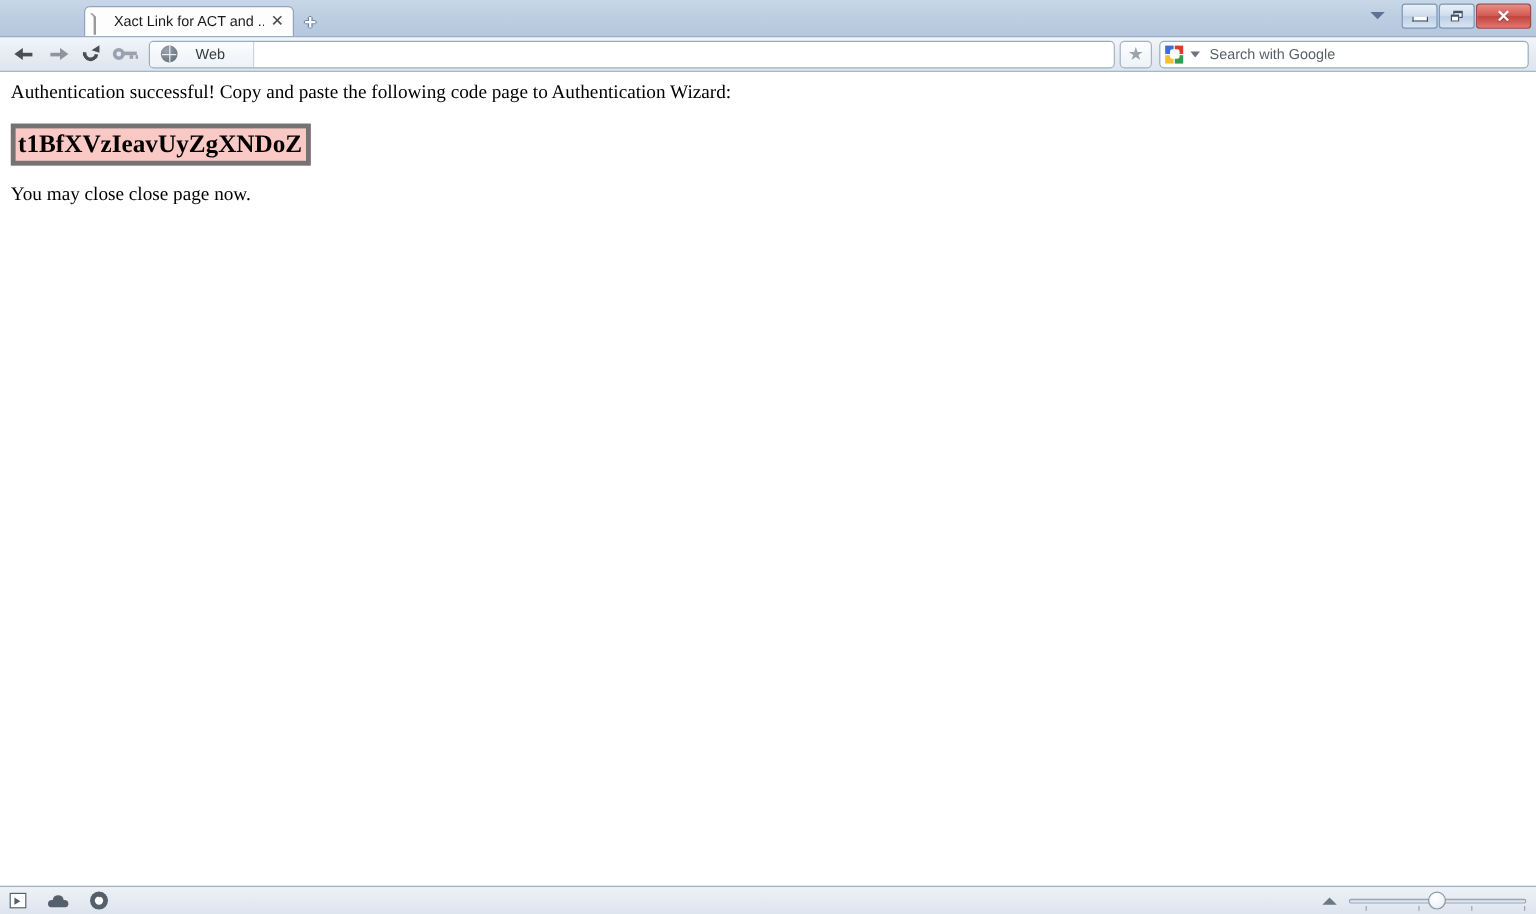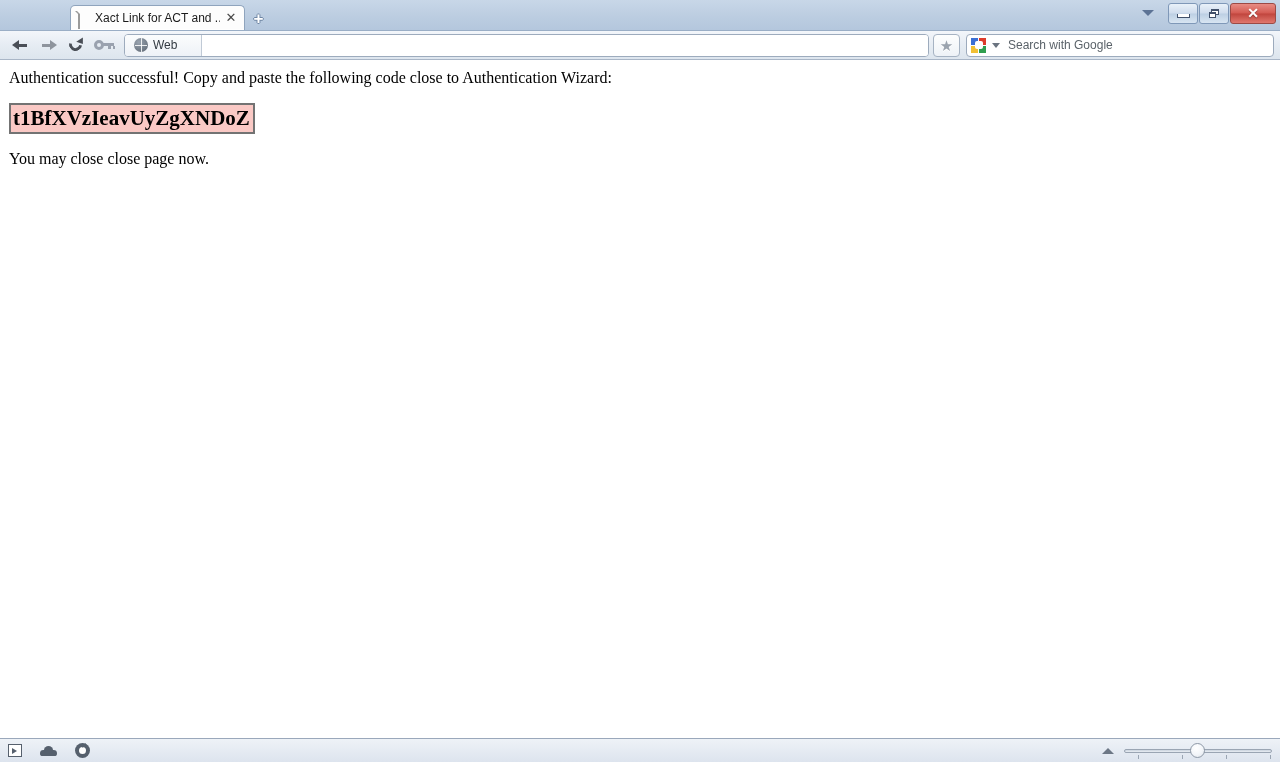--- a/index.html
+++ b/index.html
@@ -308,21 +308,21 @@
     margin-right: 4px;
     border: 1px solid #9dabbd;
     border-radius: 4px;
     background: #ffffff;
     overflow: hidden;
     box-sizing: border-box;
   }
   .searchscope {
     display: flex;
     align-items: center;
-    gap: 5px;
+    gap: 15px;
     padding: 0 24px 0 9px;
     background: linear-gradient(to bottom, #fbfcfd 0%, #eef2f7 100%);
     border-right: 1px solid #c0cad6;
     flex: 0 0 auto;
   }
   .globe-ico {
     width: 14px; height: 14px;
     border-radius: 50%;
     background: radial-gradient(circle at 35% 30%, #9aa4b0 0%, #6d7783 70%, #59636f 100%);
     position: relative;
@@ -438,21 +438,21 @@
   .page-line {
     font-family: "Liberation Serif", serif;
     font-size: 16px;
     color: #000000;
     line-height: 19px;
   }
   .line-1 { margin: 0 0 16px 0; }
   .code-box {
     display: inline-block;
     background: #fac9c5;
-    border: 2px solid #737373;
+    border: 4px solid #737373;
     padding: 1px 3px 2px 2px;
     font-family: "Liberation Serif", serif;
     font-size: 21px;
     font-weight: bold;
     line-height: 24px;
     color: #000000;
     letter-spacing: 0px;
   }
   .line-3 { margin: 15px 0 0 0; }
 
@@ -660,21 +660,21 @@
           <i class="g-yellow"></i>
           <i class="g-green"></i>
           <i class="g-mid"></i>
       </span>
       <span class="caret-sm"></span>
       <input class="searchinput" type="text" value="" placeholder="Search with Google" style="">
     </div>
   </div>
 
   <div class="content">
-    <p class="page-line line-1">Authentication successful! Copy and paste the following code close to Authentication Wizard:</p>
+    <p class="page-line line-1">Authentication successful! Copy and paste the following code page to Authentication Wizard:</p>
     <div class="code-box">t1BfXVzIeavUyZgXNDoZ</div>
     <p class="page-line line-3">You may close close page now.</p>
   </div>
 
   <div class="statusbar">
     <div class="status-icons">
       <span class="panel-ico"></span>
       <span class="cloud-ico"></span>
       <span class="gauge-ico"></span>
     </div>

